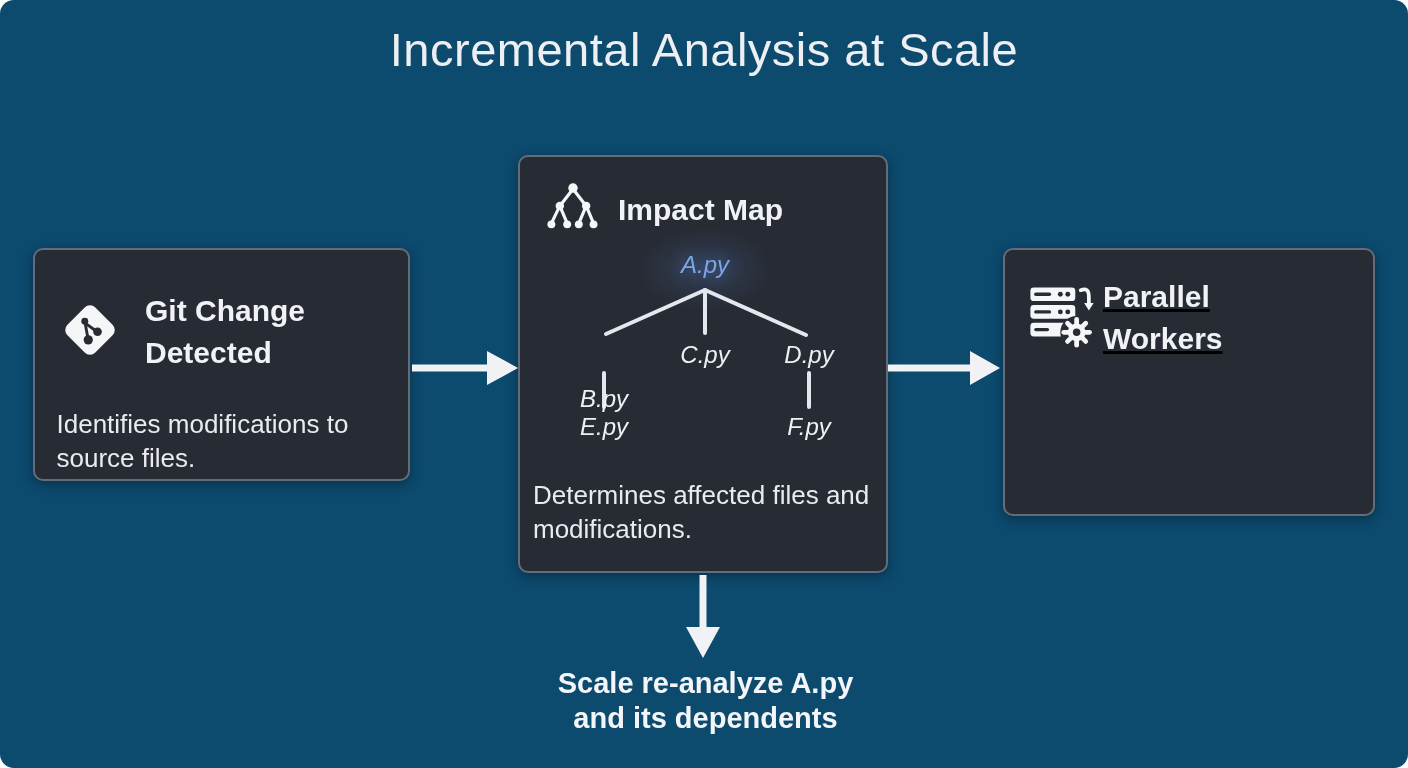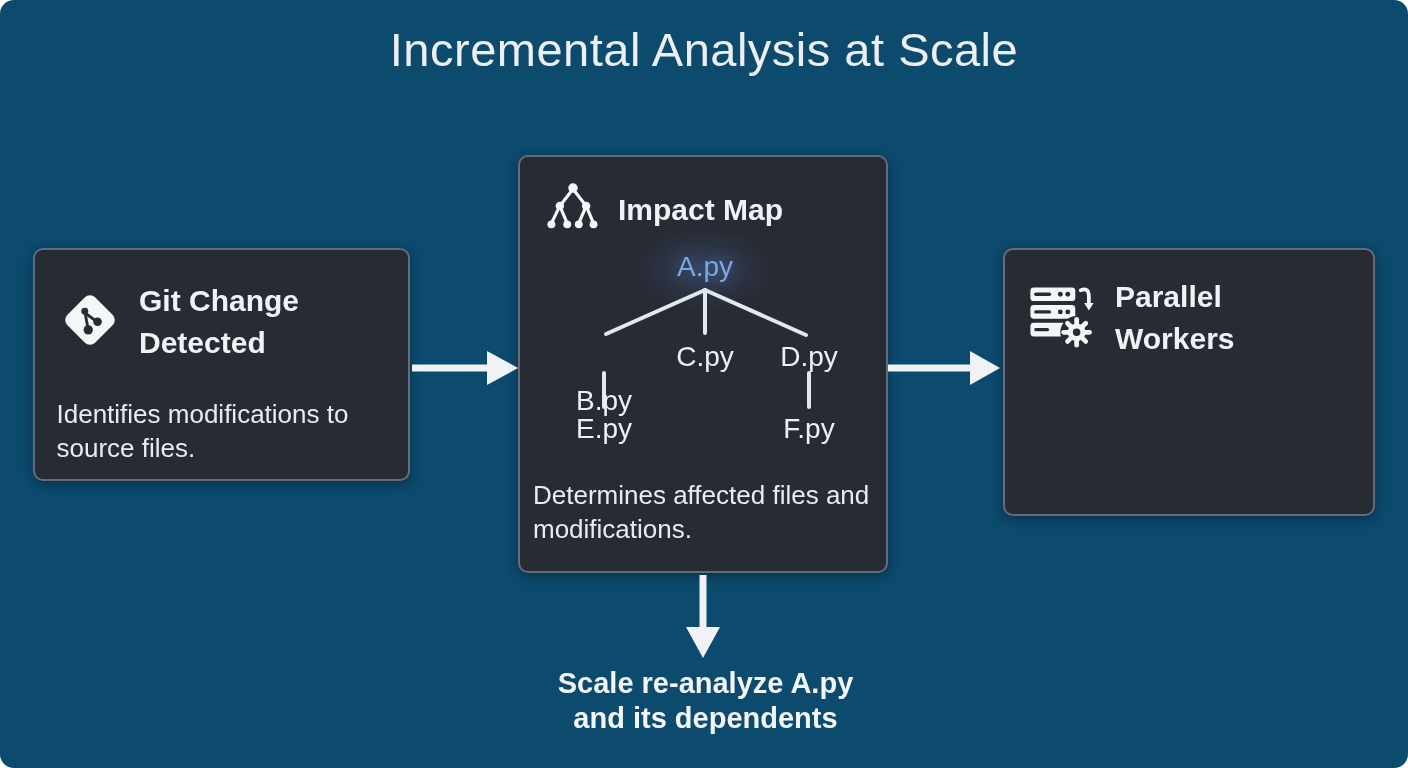--- a/index.html
+++ b/index.html
@@ -17,23 +17,23 @@
   .card {
     position:absolute; box-sizing:border-box;
     background:#272b34; border:2px solid #646c7b; border-radius:10px;
     box-shadow:0 3px 12px rgba(0,0,0,0.35);
   }
   .card-git     { left:33px;   top:248px; width:377px; height:233px; }
   .card-impact  { left:518px;  top:155px; width:370px; height:418px; }
   .card-workers { left:1003px; top:248px; width:372px; height:268px; }
 
   .card-header { display:flex; align-items:center; }
-  .card-git .card-header     { padding:30px 20px 0 26px; gap:20px; }
+  .card-git .card-header     { padding:40px 20px 0 26px; gap:26px; }
   .card-impact .card-header  { padding:24px 0 0 24px;   gap:16px; }
-  .card-workers .card-header { padding:26px 16px 0 22px; gap:20px; }
+  .card-workers .card-header { padding:26px 16px 0 22px; gap:8px;text-decoration:underline; }
 
   .card-title {
     margin:0; font-size:30px; font-weight:700; line-height:1.4;
     color:#f0f2f5;
   }
   .card-git .card-title     { max-width:205px; }
   .card-workers .card-title { max-width:165px; }
 
   .card-desc {
     margin:0 auto; text-align:left;
@@ -41,21 +41,21 @@
   }
   .card-git .card-desc     { margin-top:34px; max-width:330px; }
   .card-workers .card-desc { margin-top:30px; max-width:330px; }
 
   .icon { flex:0 0 auto; display:block; }
 
   
   .tree-lines { position:absolute; left:0; top:0; pointer-events:none; }
   .tree-node {
     position:absolute; transform:translateX(-50%);
-    font-size:28px; color:#eef0f4; white-space:nowrap;
+    font-size:24px; color:#eef0f4; white-space:nowrap;font-style:italic;
   }
   .tree-root {
     color:#7ba6e6;
     text-shadow:0 0 18px rgba(100,150,230,0.6);
   }
   .root-glow {
     position:absolute; left:185px; top:112px; width:140px; height:86px;
     transform:translate(-50%,-50%); border-radius:50%;
     background:radial-gradient(ellipse at center, rgba(100,145,225,0.20), rgba(100,145,225,0) 68%);
   }

